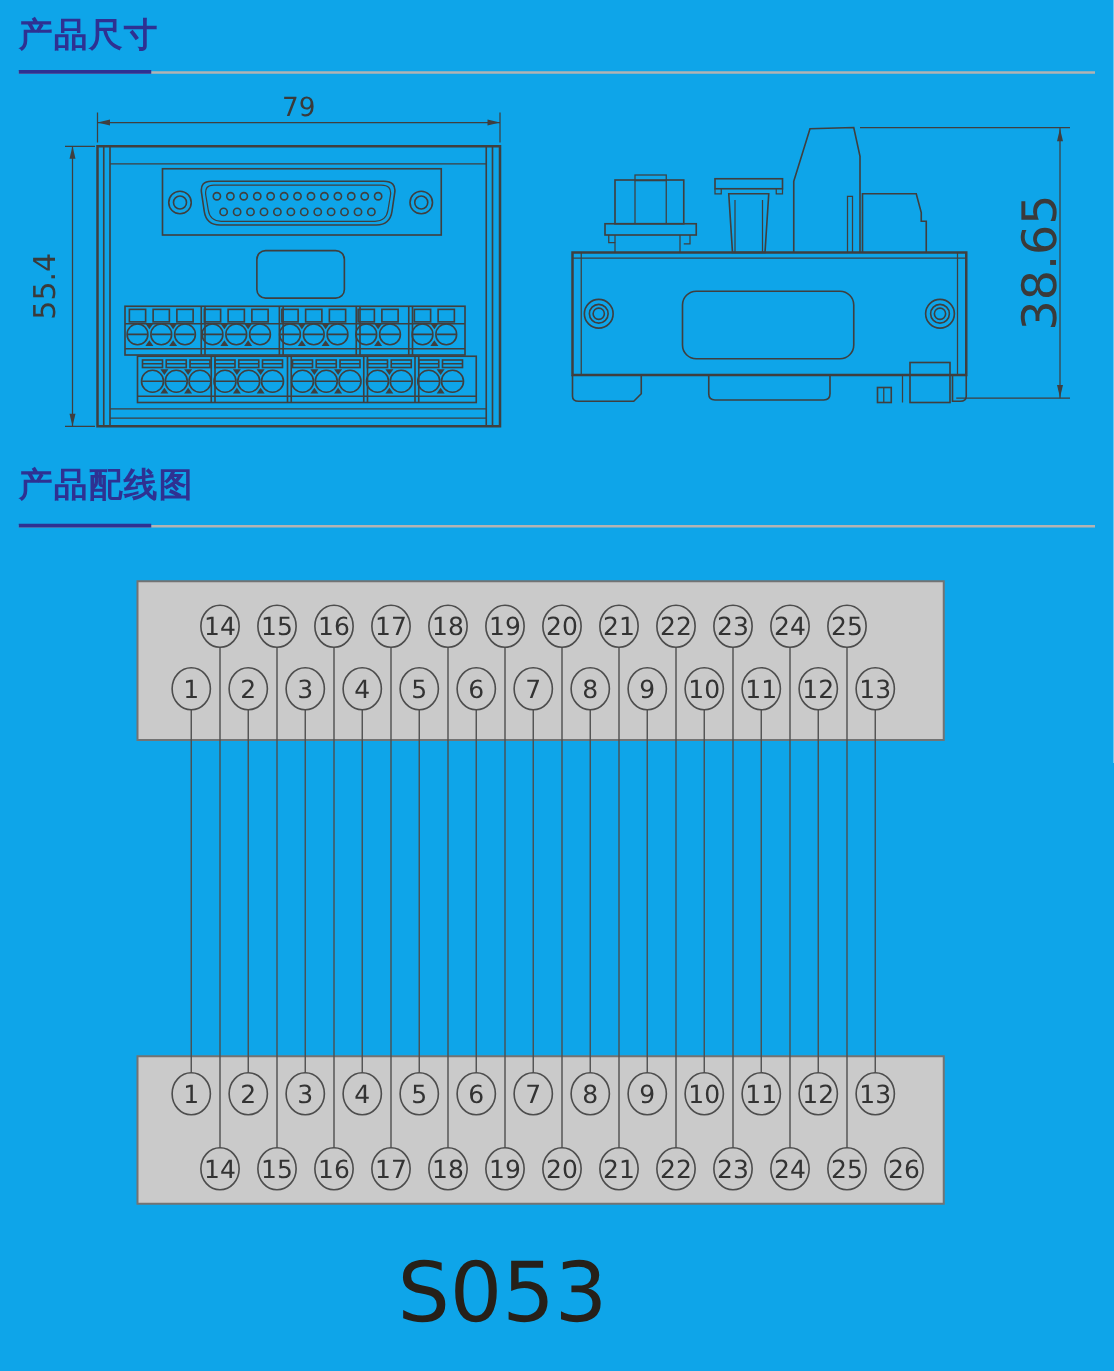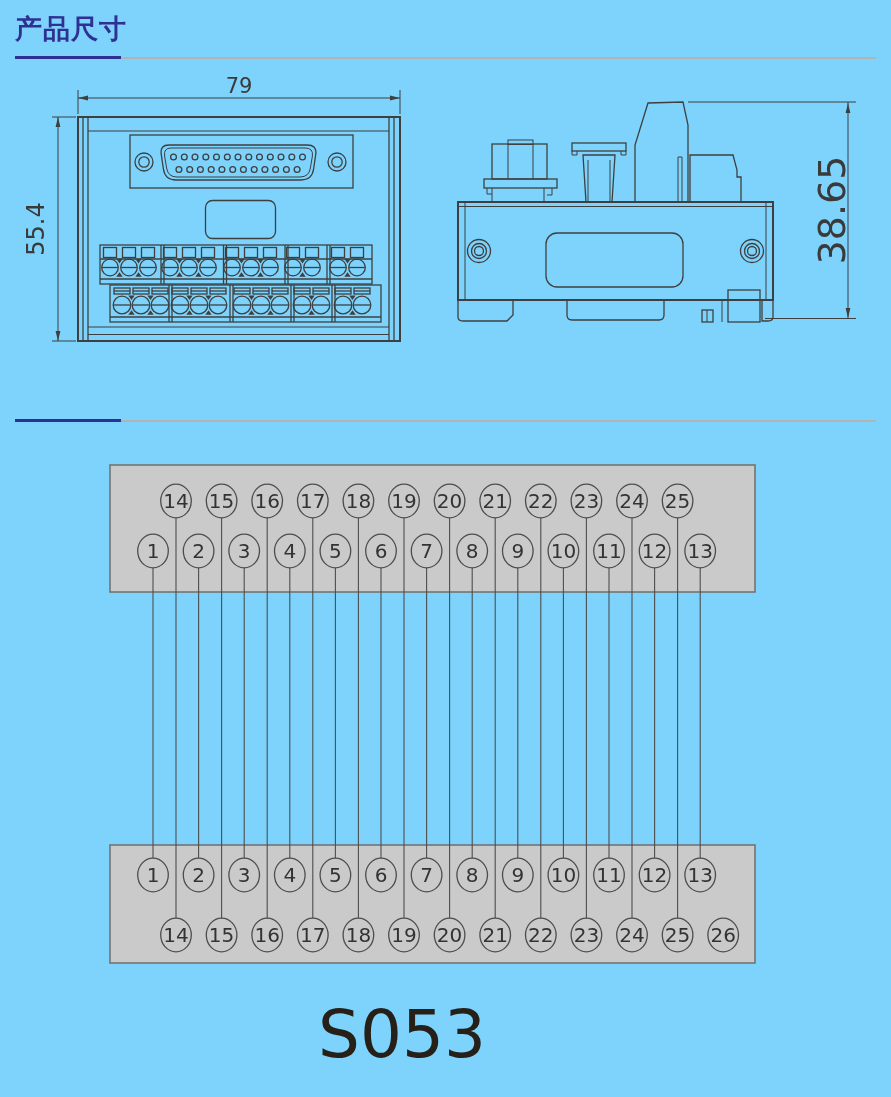--- a/index.html
+++ b/index.html
@@ -1,16 +1,16 @@
 <!DOCTYPE html>
 <html style="--heading: #2e3192; --divider-gray: #b3b3b3; --line: #3f3f3f; --block-fill: #cacaca; --block-border: #737373;"><head>
 <meta charset="utf-8">
 <style>
   html,body{margin:0;padding:0;background:#fff;}
-  .page{position:relative;width:891px;height:1097px;background:#7dd3fc;
+  .page{position:relative;width:891px;height:1097px;background:#0ea5e9;
         font-family:"DejaVu Sans",sans-serif;overflow:hidden;}
   h2.sec{position:absolute;margin:0;font-size:27px;font-weight:bold;
          color:var(--heading,#2e3192);letter-spacing:1px;line-height:34px;}
   .rule-gray{position:absolute;height:2px;background:var(--divider-gray,#b3b3b3);}
   .rule-blue{position:absolute;height:3px;background:var(--heading,#2e3192);}
   svg.layer{position:absolute;}
   
   .draw, .draw g{stroke:var(--line,#3f3f3f);fill:none;}
   .draw line, .draw rect, .draw circle, .draw path, .draw ellipse, .draw polyline{
       stroke:var(--line,#3f3f3f);fill:none;stroke-width:1.3;
@@ -308,20 +308,21 @@
         <line class="thin" x1="688" y1="102" x2="856" y2="102"></line>
         <line class="thin" x1="765" y1="318.5" x2="856" y2="318.5"></line>
         <line class="thin" x1="848" y1="102" x2="848" y2="318.5"></line>
         <path class="arrow" d="M848 103 L845.6 113 L850.4 113 Z"></path>
         <path class="arrow" d="M848 318 L845.6 308 L850.4 308 Z"></path>
         <text class="dimtext" x="845" y="210" text-anchor="middle" font-size="38" transform="rotate(-90 845 210)">38.65</text>
       </g>
     </g>
   </svg>
 
+  <h2 class="sec" style="left:15px;top:372px;">产品配线图</h2>
   <div class="rule-gray" style="left:15px;top:420px;width:861px;"></div>
   <div class="rule-blue" style="left:15px;top:419px;width:106px;"></div>
 
   <svg class="layer" id="wiring-svg" style="left:85px;top:450px;" width="720" height="530" viewBox="85 450 720 530">
       <rect x="110" y="465" width="645" height="127" class="wblock"></rect>
       <rect x="110" y="845" width="645" height="118" class="wblock"></rect>
       <line x1="153" y1="567.5" x2="153" y2="858.5" class="wire"></line>
       <line x1="198.6" y1="567.5" x2="198.6" y2="858.5" class="wire"></line>
       <line x1="244.2" y1="567.5" x2="244.2" y2="858.5" class="wire"></line>
       <line x1="289.8" y1="567.5" x2="289.8" y2="858.5" class="wire"></line>

